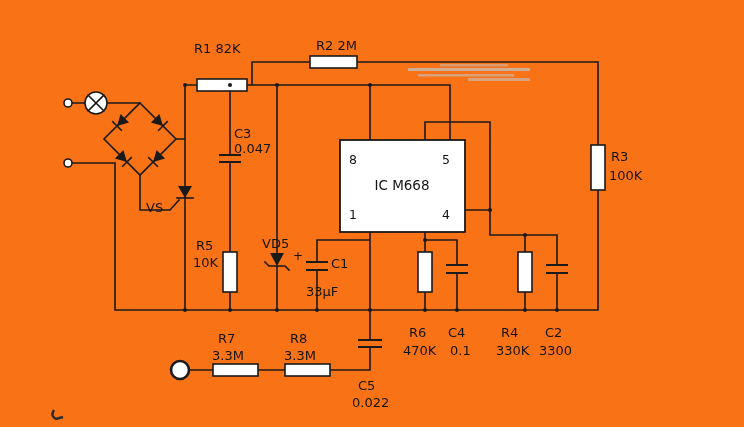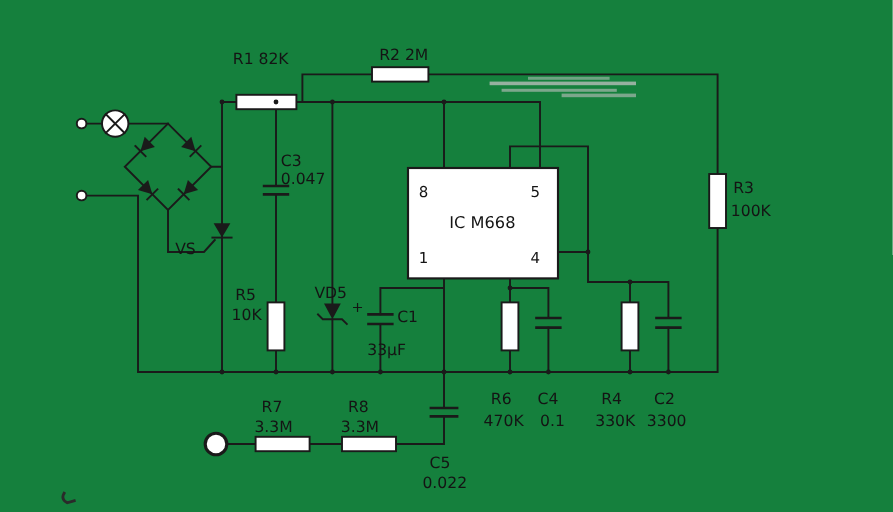--- a/index.html
+++ b/index.html
@@ -1,16 +1,16 @@
 <!DOCTYPE html>
 <html><head>
 <meta charset="utf-8">
 <style>
   html,body{margin:0;padding:0;background:#ffffff;}
-  .canvas{position:relative;width:744px;height:427px;background:#15803d;overflow:hidden;}
+  .canvas{position:relative;width:744px;height:427px;background:#f97316;overflow:hidden;}
   svg text{font-family:"DejaVu Sans",sans-serif;font-size:13px;fill:#141414;}
   svg text.pin{font-size:12.5px;}
   svg text.icname{font-size:13.5px;}
   svg text.plus{font-size:12px;}
   .w{stroke:#1a1a1a;stroke-width:1.6;fill:none;stroke-linecap:square;}
   .box{fill:#ffffff;stroke:#1a1a1a;stroke-width:1.6;}
   .icbox{fill:#ffffff;stroke:#1a1a1a;stroke-width:1.8;}
   .plate{stroke:#1a1a1a;stroke-width:2.2;fill:none;stroke-linecap:butt;}
   .solid{fill:#1a1a1a;stroke:none;}
   .dot{fill:#1a1a1a;}

